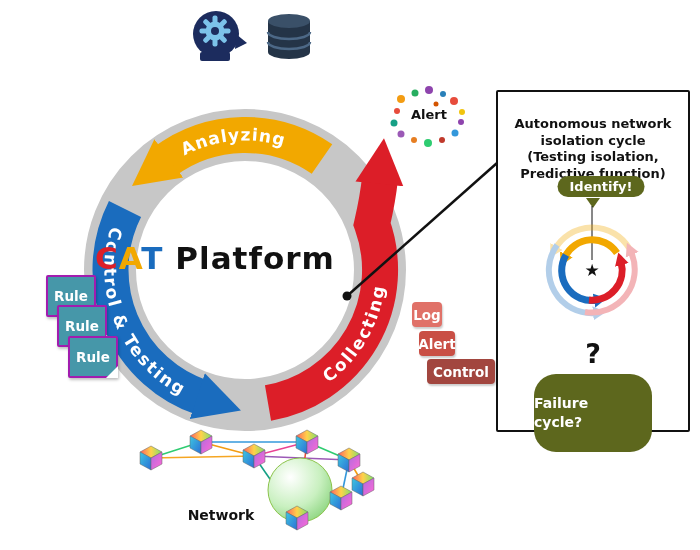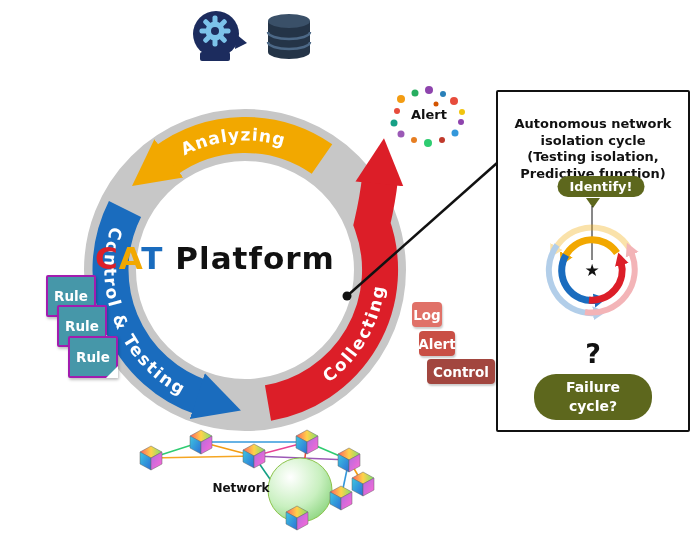--- a/index.html
+++ b/index.html
@@ -3,21 +3,21 @@
 <meta charset="utf-8">
 <style>
   html,body{margin:0;padding:0;background:#fff;}
   #stage{position:relative;width:700px;height:550px;overflow:hidden;background:#fff;
          font-family:"DejaVu Sans","Liberation Sans",sans-serif;}
   #scene{position:absolute;left:0;top:0;z-index:1;}
   .abs{position:absolute;z-index:2;}
   .lbl{font-weight:bold;color:#111;text-align:center;}
   #analysis-label{left:168px;top:66px;width:164px;font-size:13.5px;}
   #data-label{left:406px;top:107px;width:46px;font-size:13px;}
-  #network-label{left:185px;top:481px;width:72px;font-size:12px;margin-left:20px;}
+  #network-label{left:185px;top:507px;width:72px;font-size:14px;}
   #cat-title{left:95px;top:240px;width:300px;text-align:left;font-size:31px;font-weight:800;
              letter-spacing:1px;color:#111;white-space:nowrap;}
   #cat-title .c{color:var(--red);}
   #cat-title .a{color:var(--yellow);}
   #cat-title .t{color:var(--blue);}
   .rule-card{width:46px;height:38px;background:var(--teal);color:#fff;font-weight:bold;
              font-size:13.5px;display:flex;align-items:center;justify-content:center;
              border:2px solid #a21caf;border-radius:2px;box-shadow:1px 2px 3px rgba(0,0,0,.25);}
   .rule-card::after{content:"";position:absolute;right:-2px;bottom:-2px;width:0;height:0;
              border-style:solid;border-width:0 0 12px 12px;
@@ -36,21 +36,21 @@
          background:var(--olive);color:#fff;font-weight:bold;font-size:13px;
          padding:3px 12px;border-radius:12px;white-space:nowrap;margin-left:8px;}
   #identify-tail{position:absolute;left:50%;transform:translateX(-50%);top:106px;width:0;height:0;
          border-left:7px solid transparent;border-right:7px solid transparent;
          border-top:10px solid var(--olive);}
   #mini-cycle{position:absolute;left:0;top:114px;}
   #question-mark{position:absolute;left:0;top:246px;width:100%;text-align:center;
          font-size:27px;font-weight:bold;color:#111;}
   #failure-badge{position:absolute;left:50%;transform:translateX(-50%);top:282px;width:118px;
          background:var(--olive);color:#fff;font-weight:bold;font-size:14px;line-height:19px;
-         text-align:center;padding:4px 0;border-radius:22px;}
+         text-align:left;padding:20px 0;border-radius:22px;}
   svg text{font-family:"DejaVu Sans","Liberation Sans",sans-serif;}
   .arc-label{font-size:17px;font-weight:bold;fill:#fff;letter-spacing:1.5px;}
 </style>
 </head>
 <body>
 
 <div id="stage">
 
 <svg id="scene" width="700" height="550" viewBox="0 0 700 550">
   <defs>

